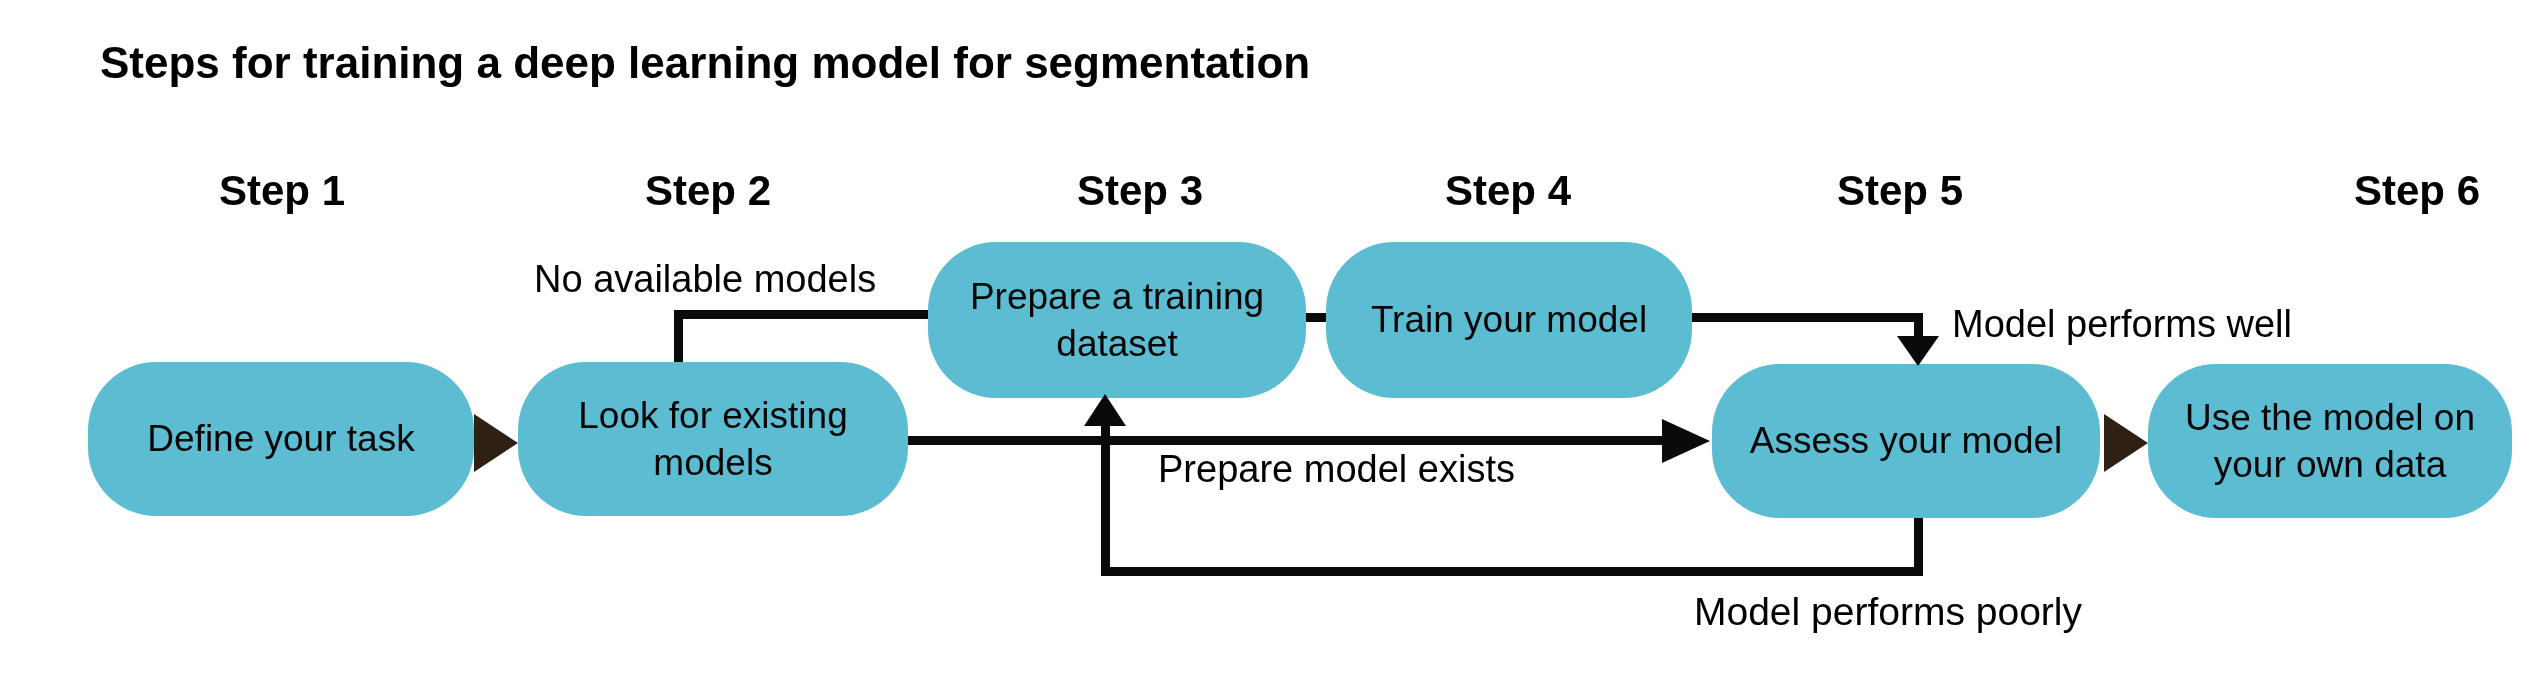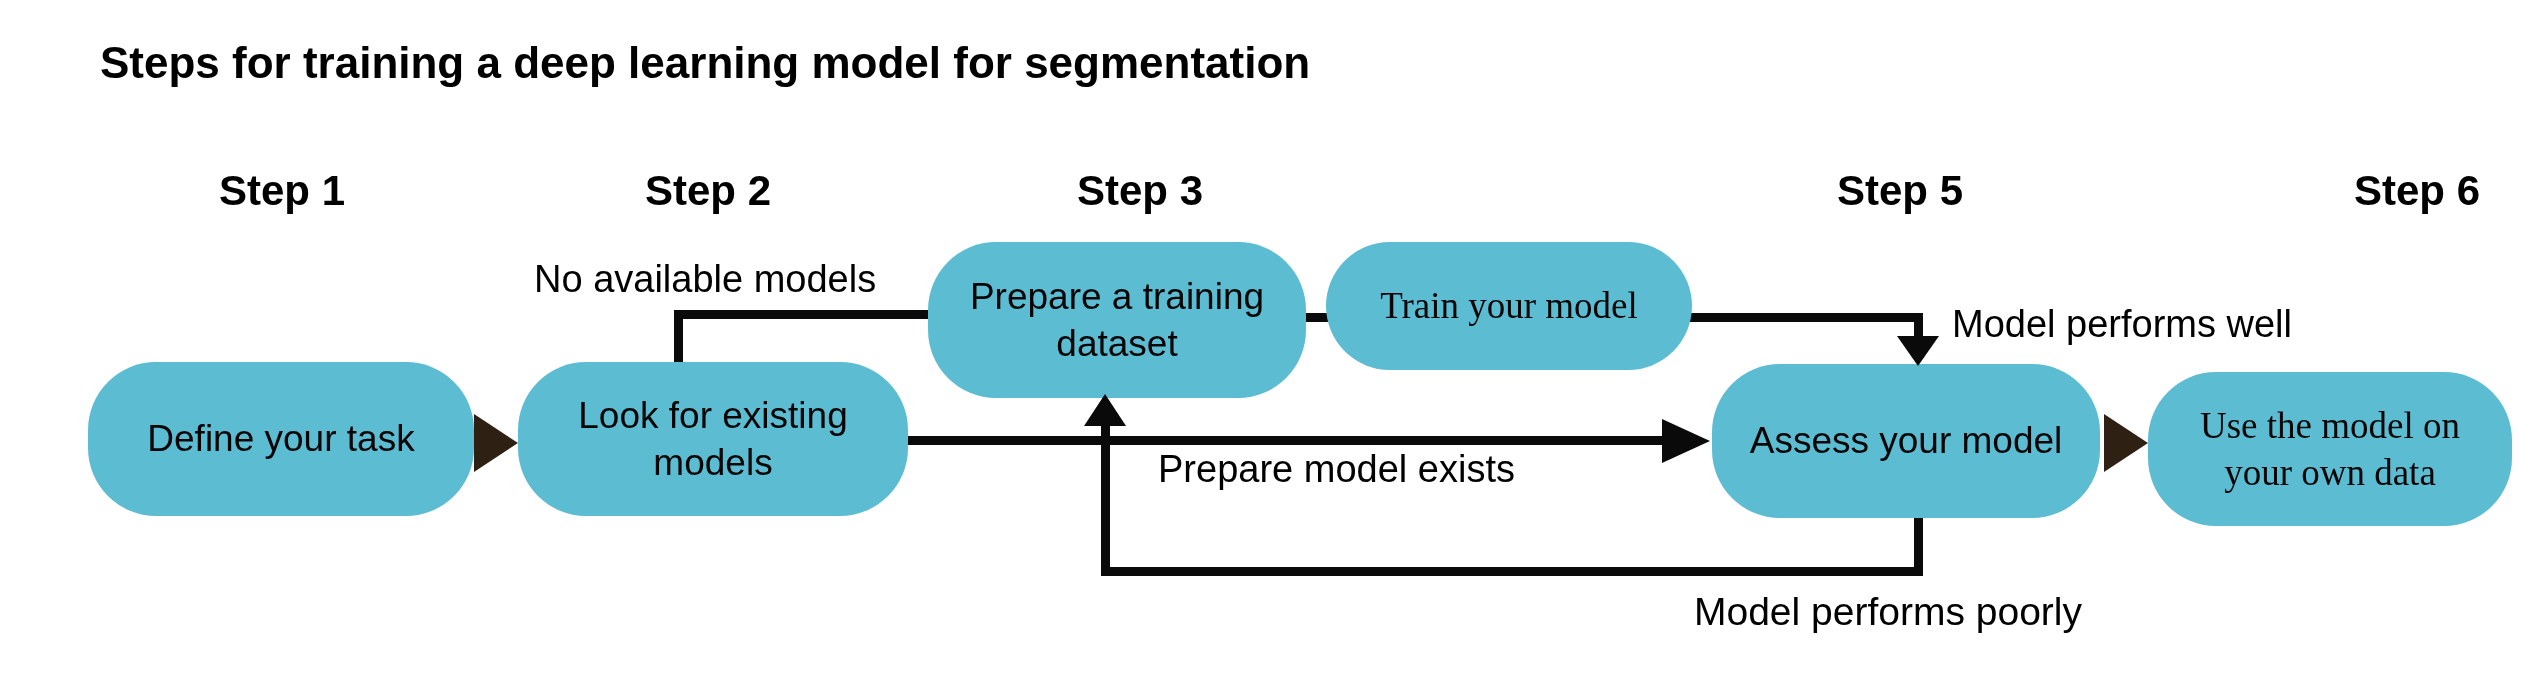--- a/index.html
+++ b/index.html
@@ -102,29 +102,30 @@
   <div class="line" style="left:906px; top:436px; width:756px; height:9px;"></div>
   <div class="line" style="left:1914px; top:510px; width:9px; height:66px;"></div>
   <div class="line" style="left:1101px; top:567px; width:822px; height:9px;"></div>
   <div class="line" style="left:1101px; top:424px; width:9px; height:152px;"></div>
 
   <div class="title">Steps for training a deep learning model for segmentation</div>
 
   <div class="step-label" style="left:132px;">Step 1</div>
   <div class="step-label" style="left:558px;">Step 2</div>
   <div class="step-label" style="left:990px;">Step 3</div>
+  <div class="step-label" style="left:1358px;">Step 4</div>
   <div class="step-label" style="left:1750px;">Step 5</div>
   <div class="step-label" style="left:2180px;text-align:right;">Step 6</div>
 
   <div class="box" style="left:88px; top:362px; width:386px; height:154px;">Define your task</div>
   <div class="box" style="left:518px; top:362px; width:390px; height:154px;">Look for existing models</div>
   <div class="box" style="left:928px; top:242px; width:378px; height:156px;">Prepare a training dataset</div>
-  <div class="box" style="left:1326px; top:242px; width:366px; height:128px;font-family:Liberation Serif, serif;">Train your model</div>
+  <div class="box" style="left:1326px; top:242px; width:366px; height:156px;">Train your model</div>
   <div class="box" style="left:1712px; top:364px; width:388px; height:154px;">Assess your model</div>
-  <div class="box" style="left:2148px; top:372px; width:364px; height:154px;font-family:Liberation Serif, serif;">Use the model on your own data</div>
+  <div class="box" style="left:2148px; top:364px; width:364px; height:154px;">Use the model on your own data</div>
 
   <div class="arrow arrow-right-dark" style="left:474px; top:414px;"></div>
   <div class="arrow arrow-down-black" style="left:1897px; top:336px;"></div>
   <div class="arrow arrow-right-black" style="left:1662px; top:419px;"></div>
   <div class="arrow arrow-up-black" style="left:1084px; top:394px;"></div>
   <div class="arrow arrow-right-dark" style="left:2104px; top:414px;"></div>
 
   <div class="edge-label" style="left:521px; top:258px;margin-left:13px;">No available models</div>
   <div class="edge-label" style="left:1158px; top:448px;">Prepare model exists</div>
   <div class="edge-label" style="left:1952px; top:303px;text-align:center;">Model performs well</div>

